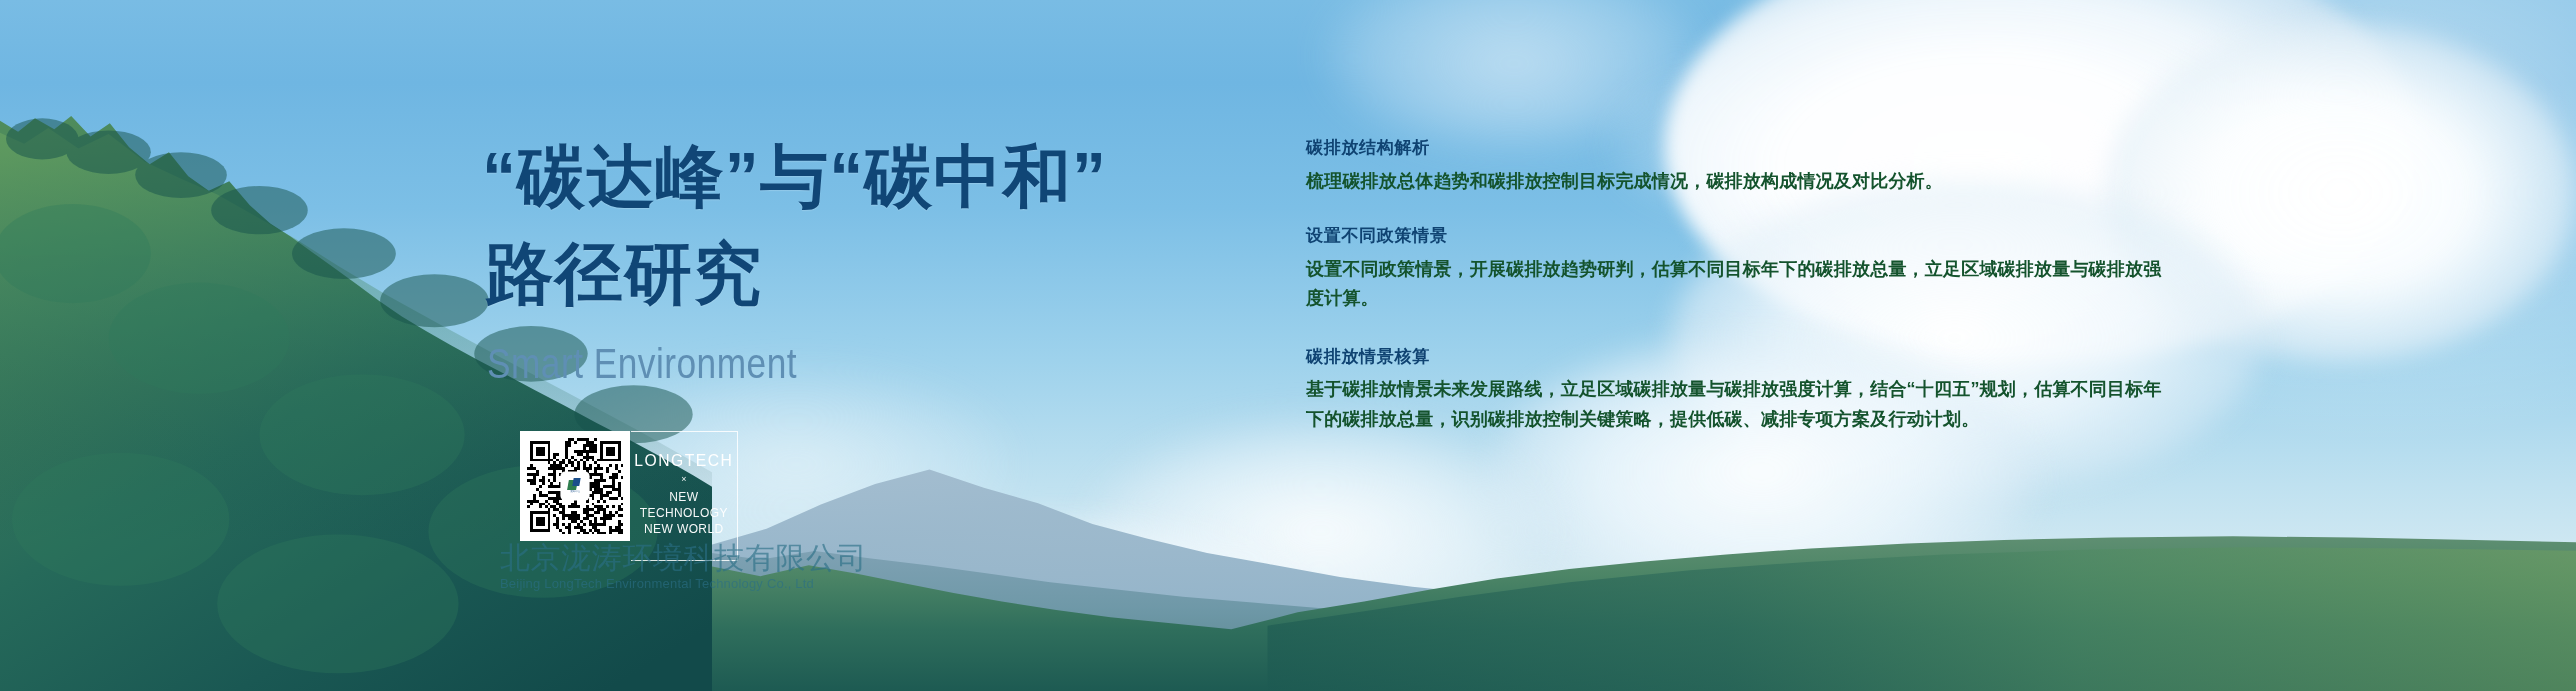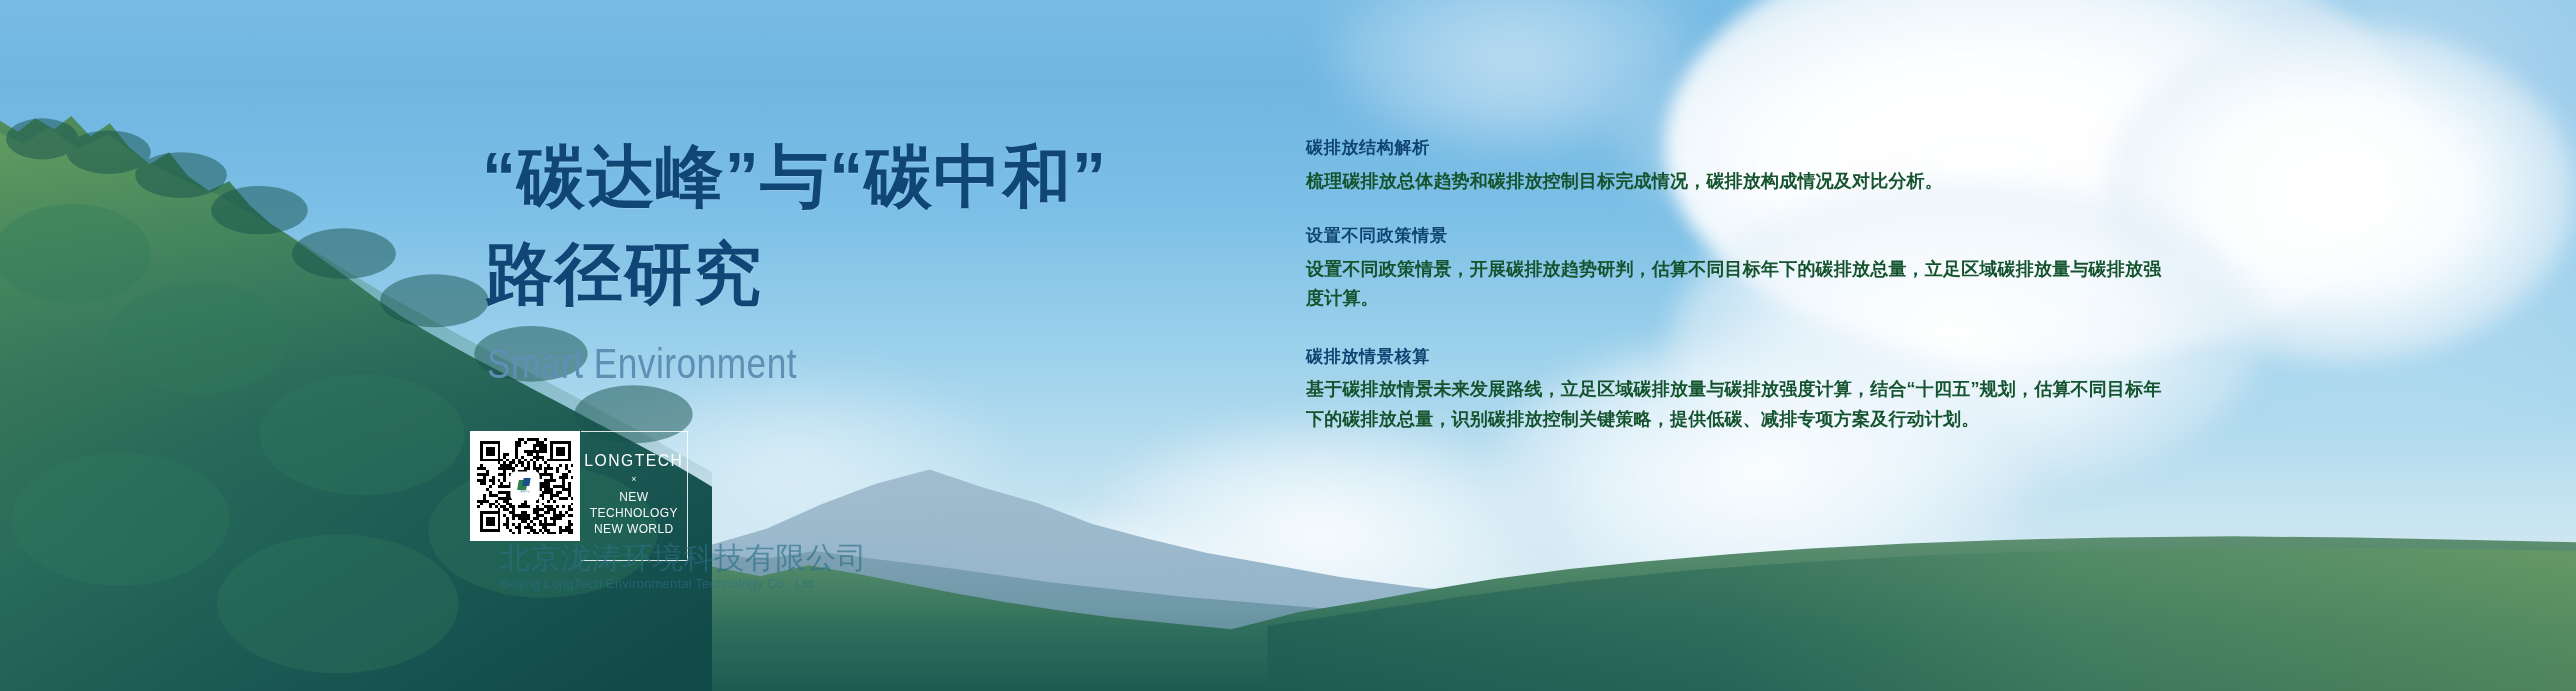--- a/index.html
+++ b/index.html
@@ -108,21 +108,21 @@
     color:#5f8fb4;
     letter-spacing:0.6px;
     font-family:"Liberation Sans Narrow","Liberation Sans",sans-serif;
     transform:scaleX(0.82);
     transform-origin:left center;
     white-space:nowrap;
   }
 
   
   #brand-box {
-    position:absolute; left:470px; top:431px;
+    position:absolute; left:520px; top:431px;
     width:218px; height:130px;
     display:flex;
   }
   #qr-wrap {
     width:110px; height:110px;
     background:#ffffff;
     padding:6.6px;
     position:relative;
     flex:0 0 auto;
   }

